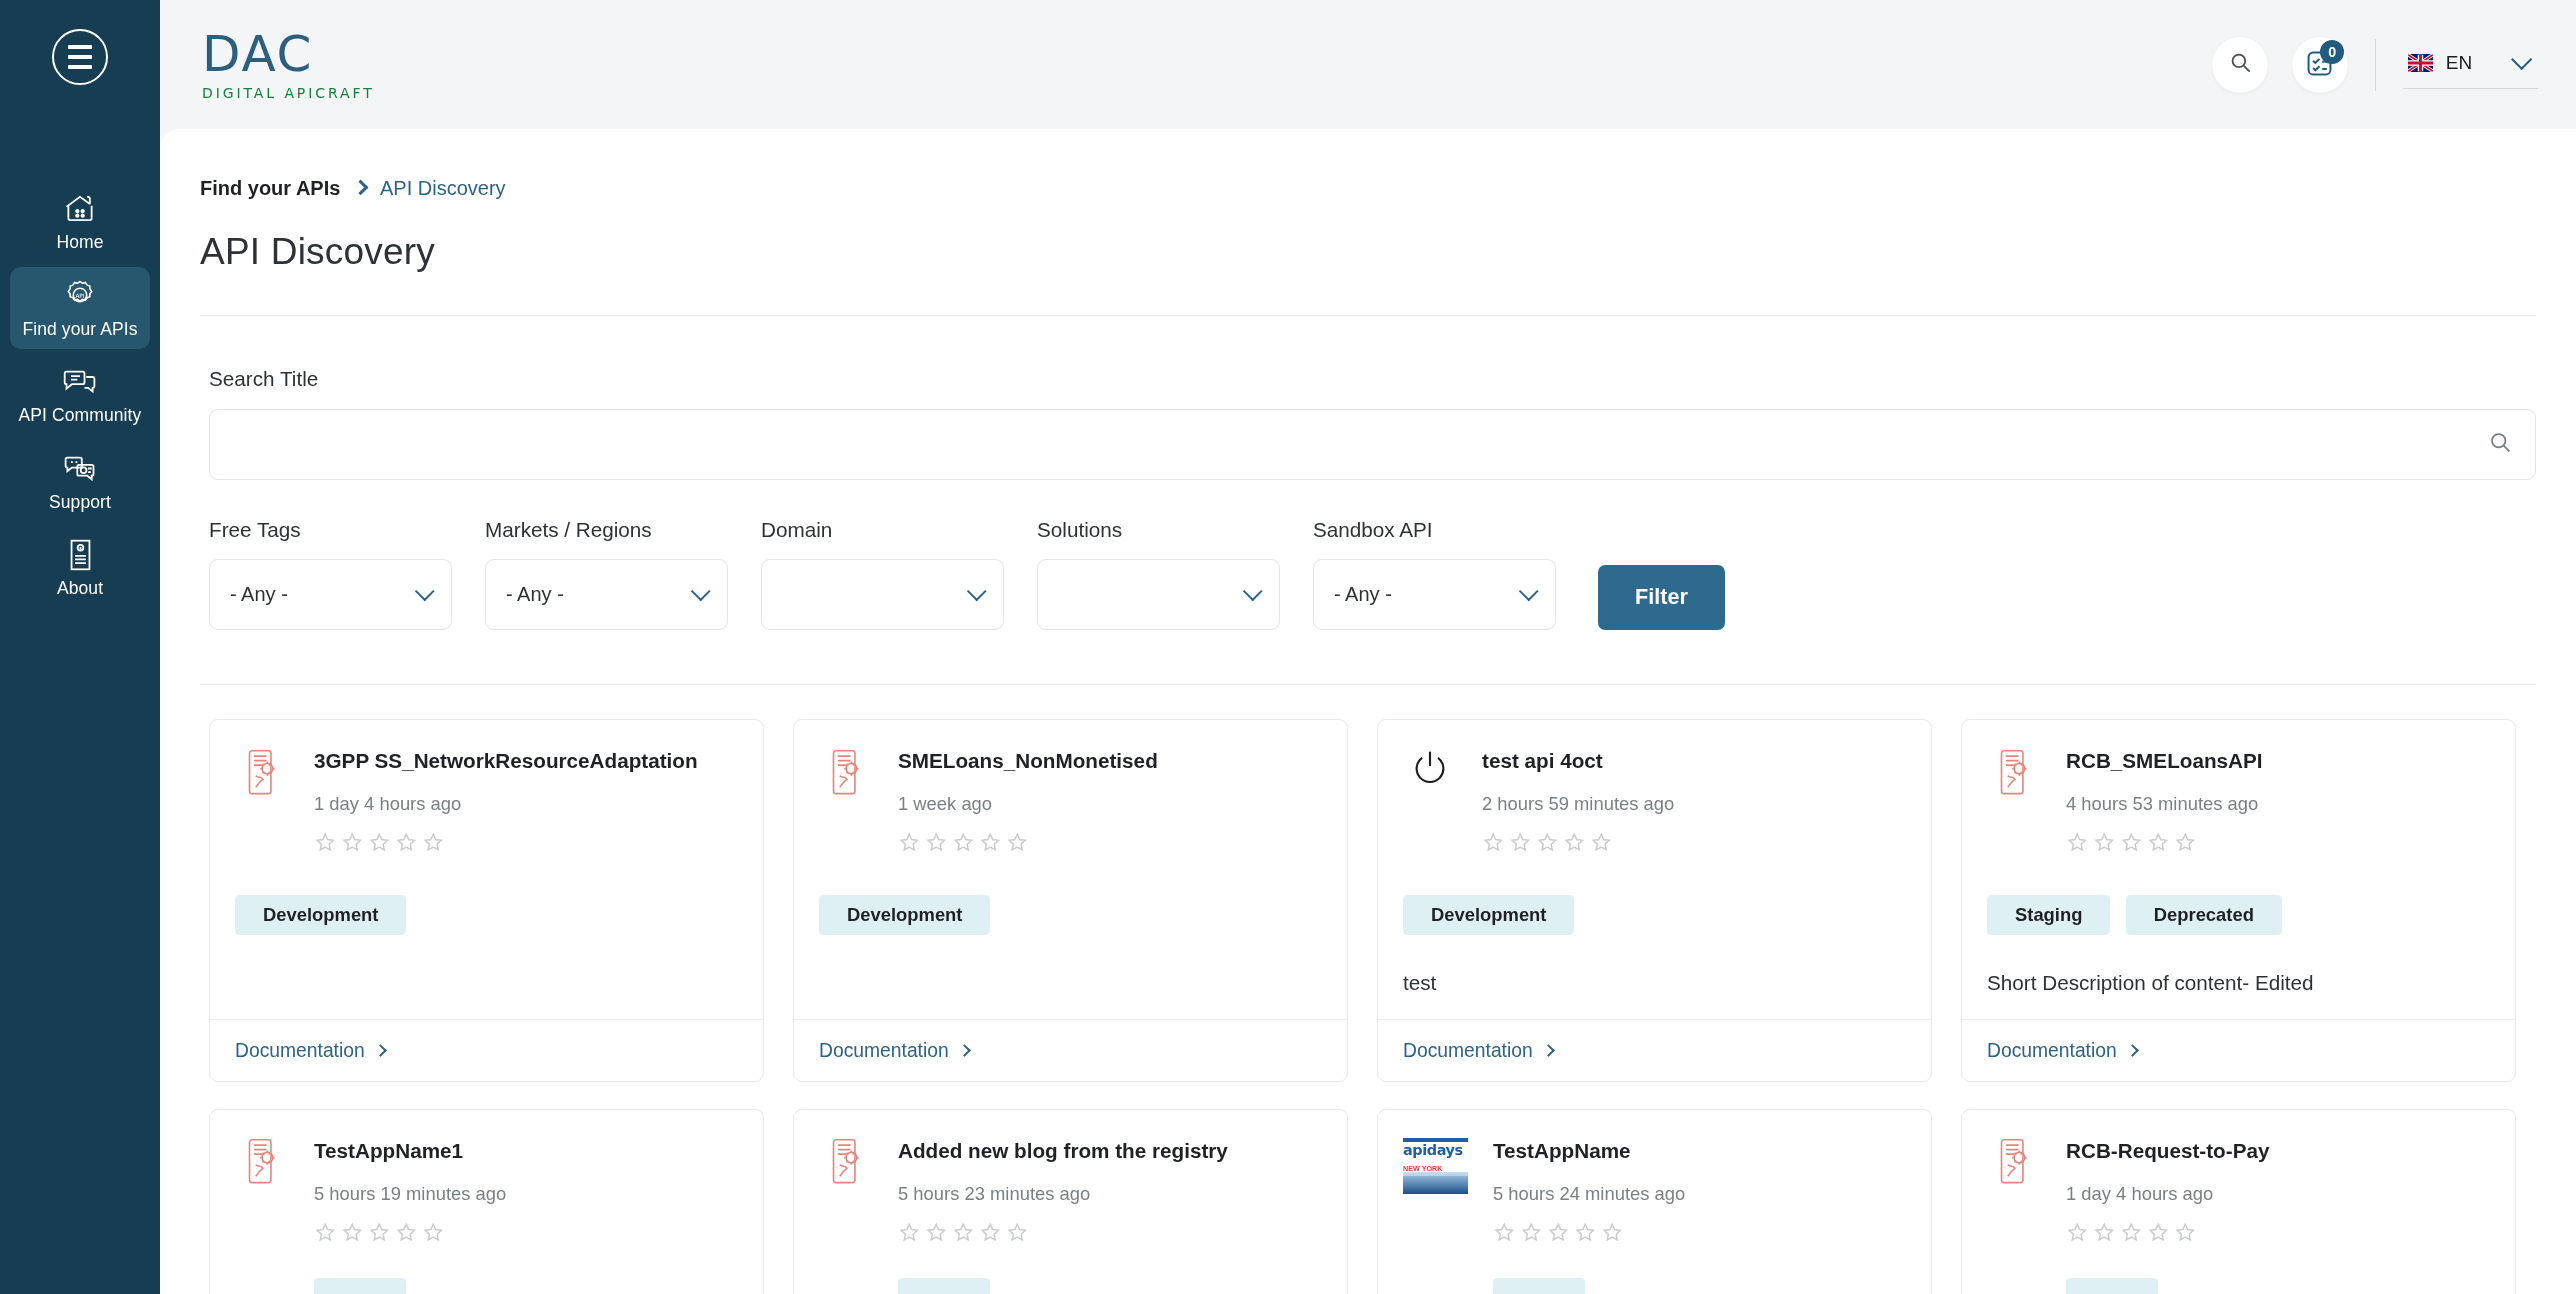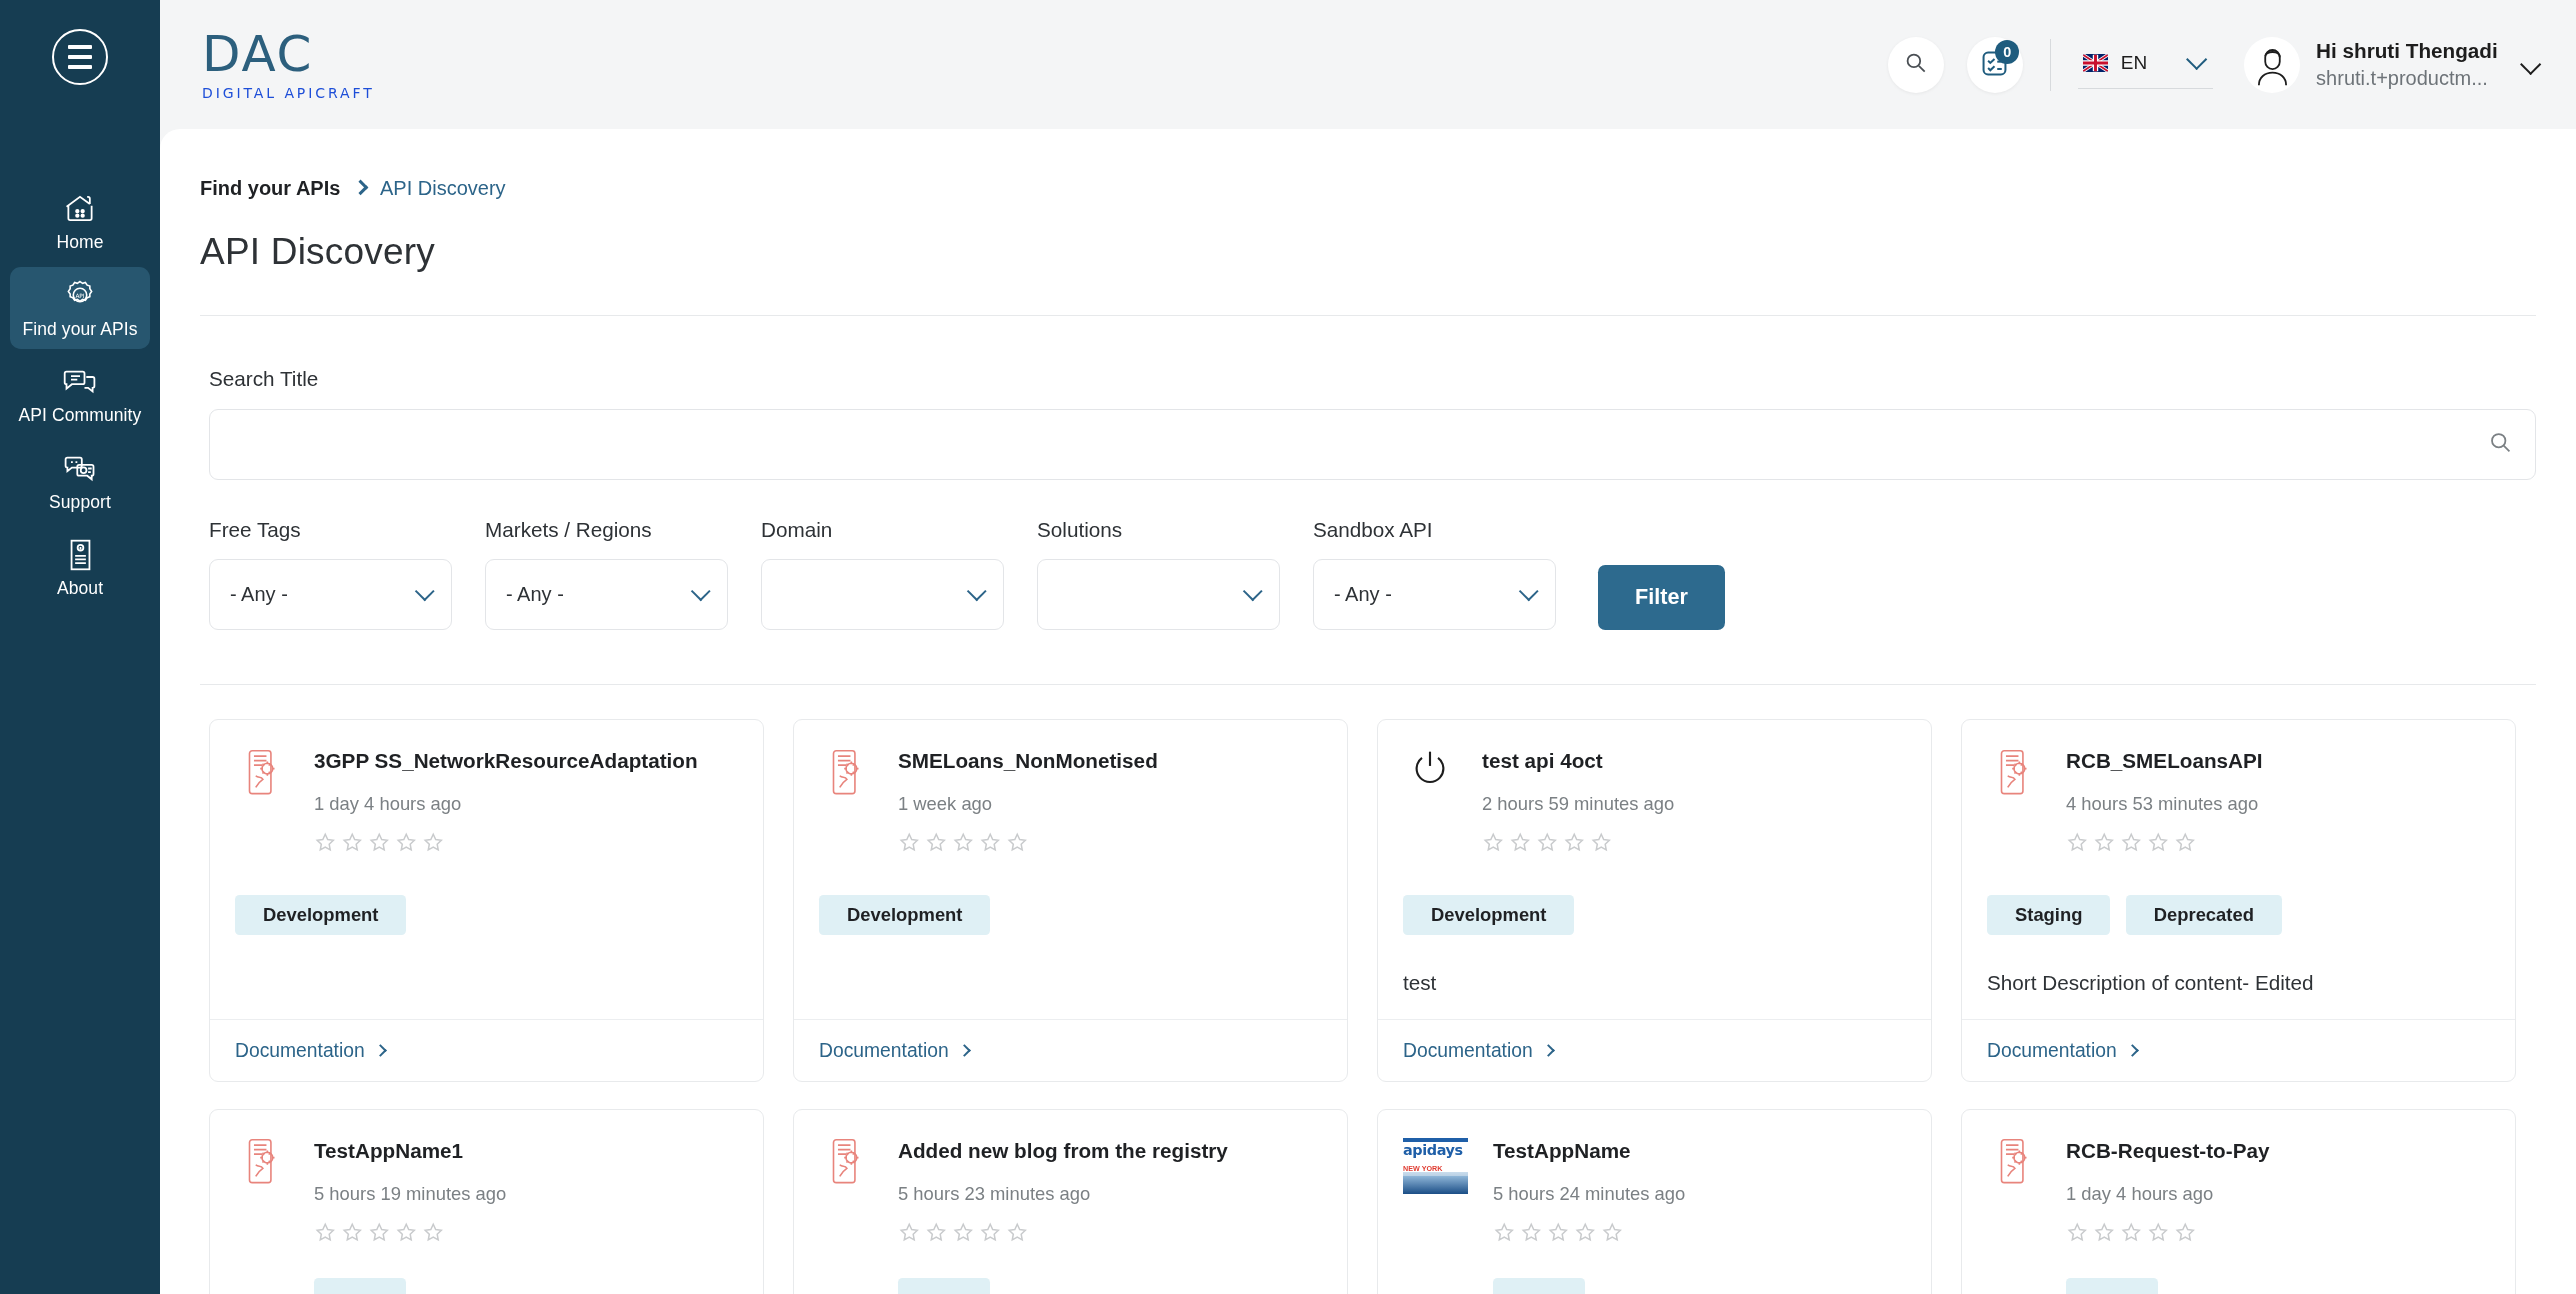--- a/index.html
+++ b/index.html
@@ -37,21 +37,21 @@
 
   
   .main { flex: 1; display: flex; flex-direction: column; min-width: 0; }
   .topbar {
     height: 129px; background: #f4f5f6;
     display: flex; align-items: center; padding: 0 38px 0 42px;
   }
   .logo { display: flex; flex-direction: column; line-height: 1; }
   .logo-mark { font-size: 50px; font-weight: 400; color: #2c5f7d; letter-spacing: 1.8px;
                font-family: "DejaVu Sans", sans-serif; }
-  .logo-sub { font-size: 14px; color: #1d4ed8; letter-spacing: 2.9px; margin-top: 6.3px;
+  .logo-sub { font-size: 14px; color: #15803d; letter-spacing: 2.9px; margin-top: 6.3px;
               font-family: "DejaVu Sans", sans-serif; }
   .topbar-right { margin-left: auto; display: flex; align-items: center; gap: 0; }
   .round-btn {
     width: 56px; height: 56px; border-radius: 50%; background: #ffffff;
     display: flex; align-items: center; justify-content: center; cursor: pointer;
     box-shadow: 0 0.9px 3.6px rgba(0,0,0,.06);
   }
   .notif-wrap { position: relative; margin-left: 23.4px; }
   .badge {
     position: absolute; top: 3.6px; right: 3.6px; min-width: 24px; height: 24px;
@@ -275,34 +275,20 @@
               <path d="M0,0 L60,40 M60,0 L0,40" stroke="#fff" stroke-width="8"></path>
               <path d="M0,0 L60,40 M60,0 L0,40" stroke="#C8102E" stroke-width="4"></path>
               <path d="M30,0 V40 M0,20 H60" stroke="#fff" stroke-width="13"></path>
               <path d="M30,0 V40 M0,20 H60" stroke="#C8102E" stroke-width="7"></path>
             </svg>
           </span>
           <span class="lang-code">EN</span>
           <span class="chev" style="margin-left:29px;margin-top:-7.2px;"></span>
         </div>
 
-        <div class="user">
-          <span class="avatar">
-            <svg width="49" height="49" viewBox="0 0 54 54" fill="none" stroke="#1d1d1d" stroke-width="2">
-              <path d="M19 19 a8 8 0 0 1 16 0 v5 a8 8 0 0 1-16 0 z"></path>
-              <path d="M19 18 c0-6 16-7 16 1"></path>
-              <path d="M12 50 c0-9 6.5-14 15-14 s15 5 15 14"></path>
-            </svg>
-          </span>
-          <span class="user-text">
-            <span class="user-name">Hi shruti Thengadi</span>
-            <span class="user-mail">shruti.t+productm...</span>
-          </span>
-          <span class="chev dark user-chev"></span>
-        </div>
 
       </div>
     </header>
 
     <section class="panel">
 
       <div class="crumbs">
         <span class="crumb">Find your APIs</span>
         <span class="crumb-sep"></span>
         <span class="crumb link">API Discovery</span>

